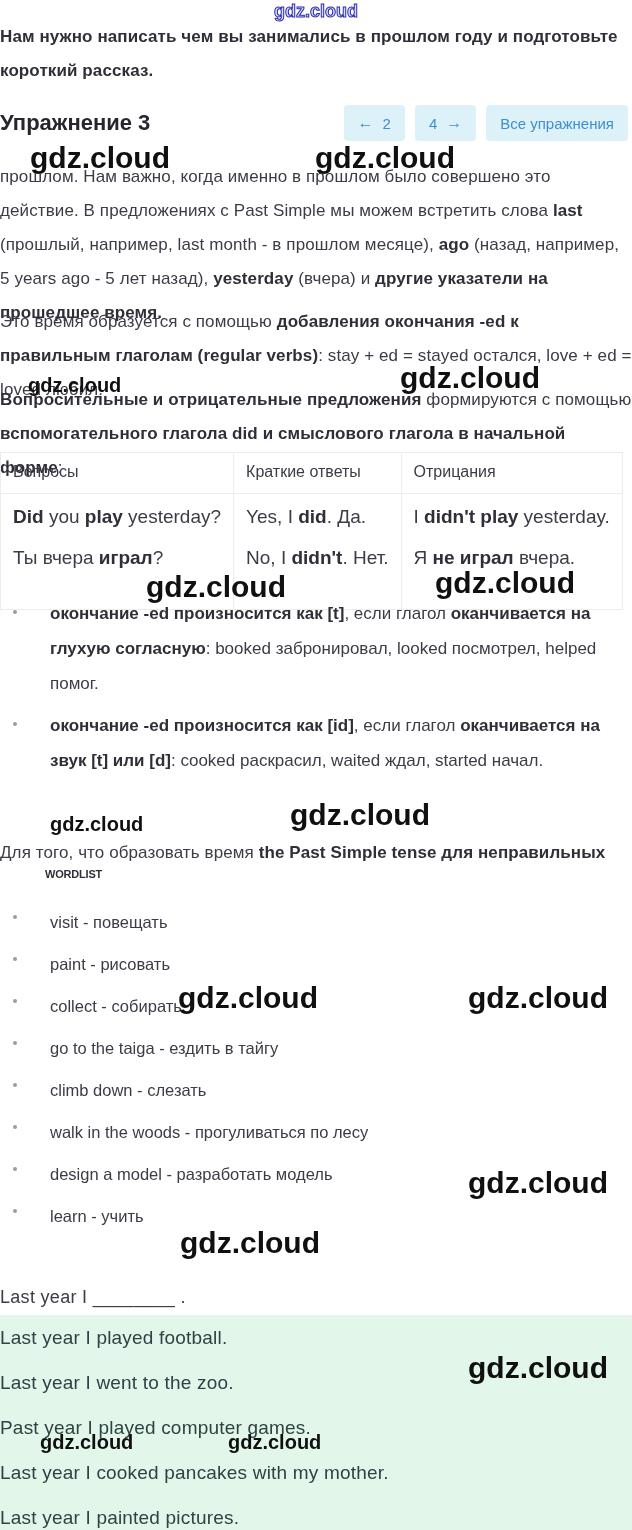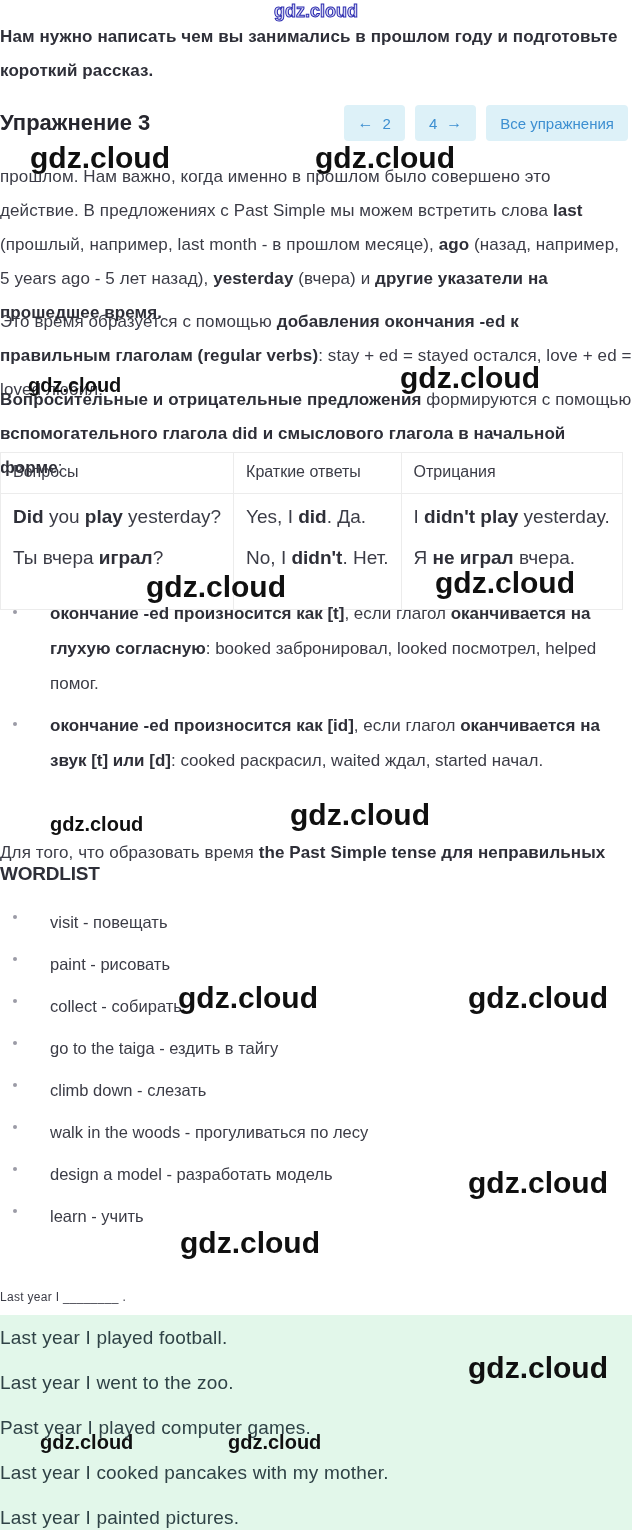--- a/index.html
+++ b/index.html
@@ -36,26 +36,26 @@
   ul.dots{list-style:none;margin:0;padding:0;}
   ul.dots li{position:relative;padding-left:50px;}
   ul.dots li::before{
     content:"";position:absolute;left:13px;top:14px;width:4px;height:4px;
     border-radius:50%;background:#9b9ba6;
   }
   .rules{position:absolute;top:596px;left:0;width:632px;}
   .rules li{font-size:17px;line-height:35px;margin-bottom:7px;}
   .rules li b{font-weight:700;color:#2e2f38;}
 
-  .wordlist-title{position:absolute;top:862px;left:0;font-size:19px;font-weight:700;color:#2e2f38;line-height:24px;letter-spacing:-0.2px;}
+  .wordlist-title{position:absolute;top:862px;left:0;font-size:11px;font-weight:700;color:#2e2f38;line-height:24px;letter-spacing:-0.2px;padding-left:45px;}
   .wordlist{position:absolute;top:901px;left:0;width:632px;}
   .wordlist li{height:42px;display:flex;align-items:center;font-size:16.5px;}
   .wordlist li::before{top:19px;}
 
-  .task-line{position:absolute;top:1283px;left:0;font-size:12px;line-height:28px;letter-spacing:.3px;text-align:right;}
+  .task-line{position:absolute;top:1283px;left:0;font-size:18px;line-height:28px;letter-spacing:.3px;text-align:right;}
 
   
   .answers{position:absolute;top:1315px;left:0;width:632px;height:225px;background:#e2f7ea;color:#2f4246;}
   .answer-line{height:45px;display:flex;align-items:center;font-size:19px;letter-spacing:.2px;}
 
   
   .wm{position:absolute;white-space:nowrap;pointer-events:none;color:#101010;font-weight:600;line-height:1;}
   .wm-big{font-size:30px;}
   .wm-small{font-size:20px;}
   .wm-outline{

